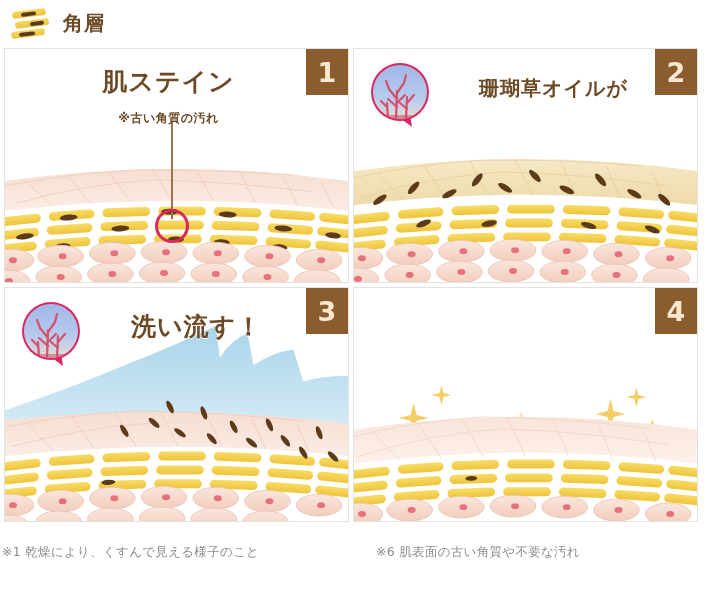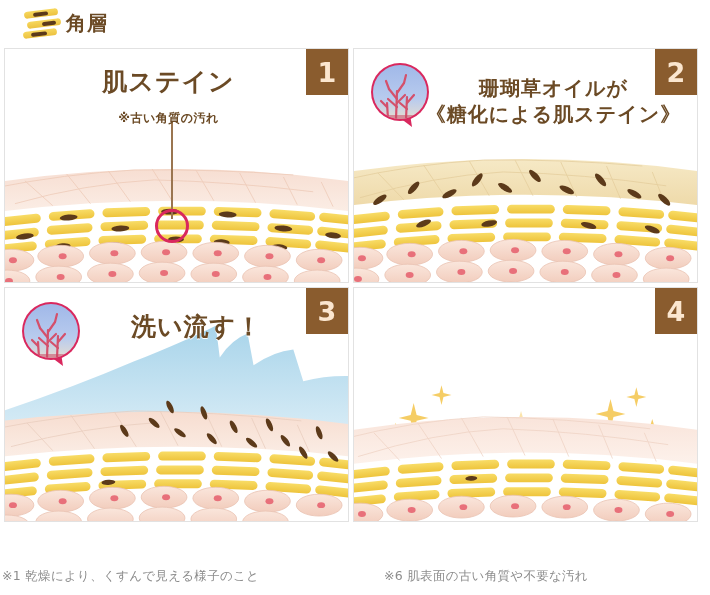--- a/index.html
+++ b/index.html
@@ -19,22 +19,22 @@
     background: #ffffff;
   }
 
   
   .header {
     position: absolute;
     left: 0; top: 0;
     width: 710px; height: 46px;
     display: flex;
     align-items: center;
-    gap: 0;
-    padding-left: 20px;
+    gap: 9px;
+    padding-left: 8px;
   }
   .header-icon {
     width: 46px; height: 36px;
     position: relative;
     flex: 0 0 auto;
   }
   .hcell {
     position: absolute;
     height: 7px;
     border-radius: 5px;
@@ -158,24 +158,24 @@
     position: absolute;
     left: 0; bottom: 0;
     width: 100%;
     height: 100%;
     z-index: 5;
   }
 
   
   .footnotes {
     position: absolute;
-    left: 0; top: 568px;
+    left: 0; top: 544px;
     width: 710px;
     display: flex;
-    gap: 30px;
+    gap: 22px;
     padding-left: 2px;
   }
   .footnote {
     font-size: 12.5px;
     color: #8c8c8c;
     letter-spacing: 0.3px;
     white-space: nowrap;
   }
   .footnote.f1 { width: 352px; }
 </style>
@@ -458,21 +458,20 @@
             <path d="M41 50 L34 44"></path>
               <path d="M22 60 L21 44"></path>
               <path d="M21 48 L15 42"></path>
           </g>
           <rect x="5" y="56" width="58" height="8" fill="#c84a66" opacity="0.55"></rect>
         </g>
       </svg>
 
       <div class="titles t2">
         <div class="p-title small">珊瑚草オイルが</div>
-        <div class="p-title small">《糖化による肌ステイン》</div>
       </div>
       <div class="badge">2</div>
     </div>
 
     <div class="panel">
       <svg class="skin" viewBox="0 0 345 235" preserveAspectRatio="none">
         <defs>
           <linearGradient id="wave3" x1="0" y1="0" x2="0" y2="1">
             <stop offset="0%" stop-color="#a8d4ea"></stop>
             <stop offset="100%" stop-color="#d8ecf6"></stop>

